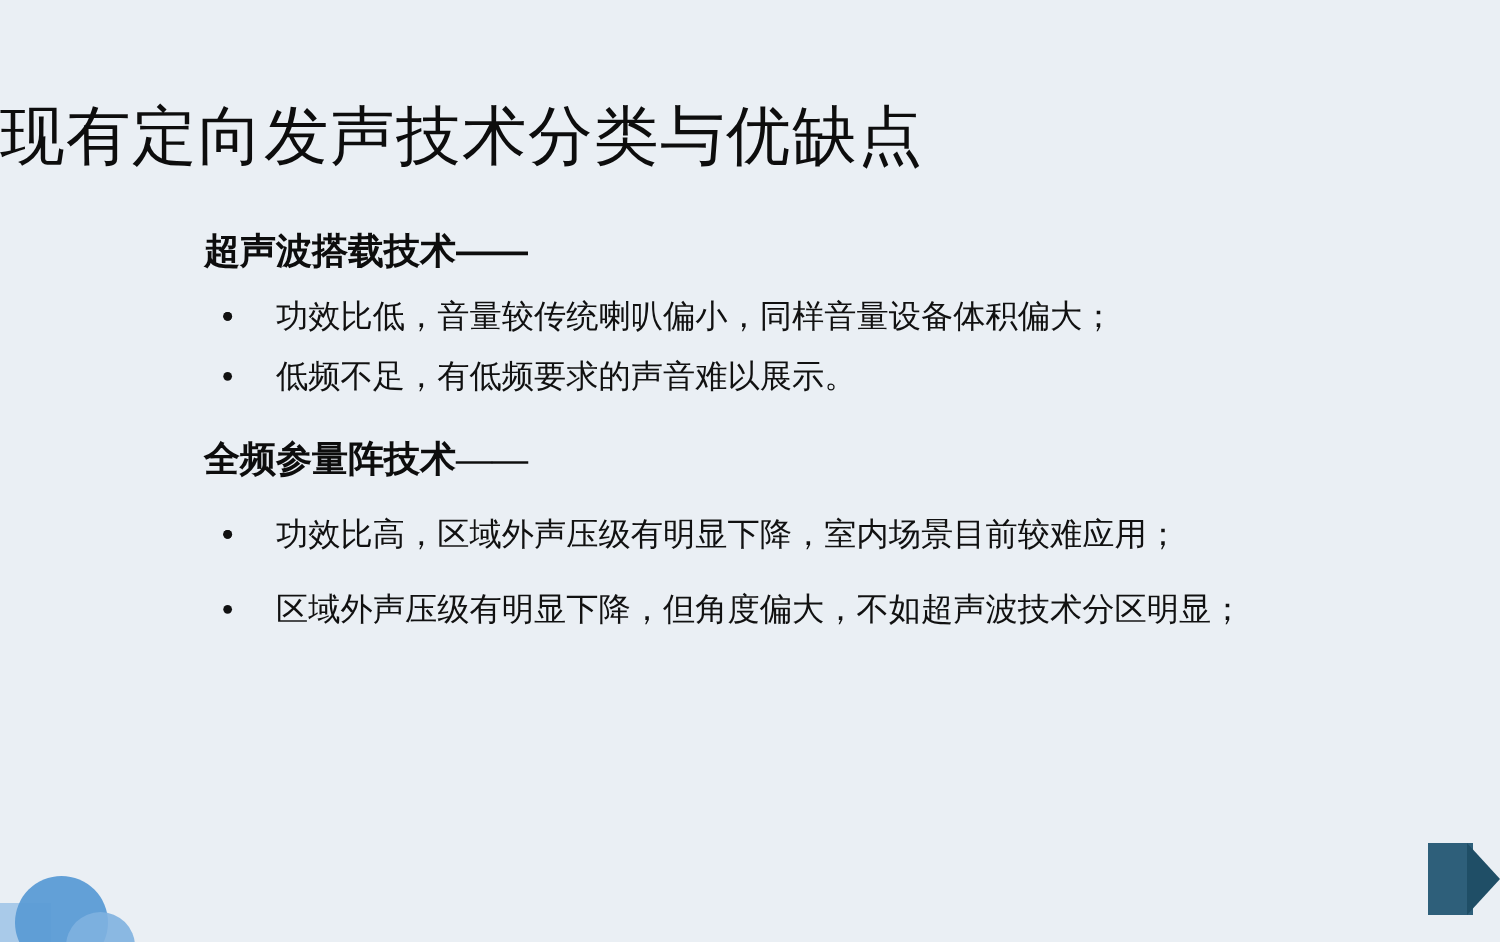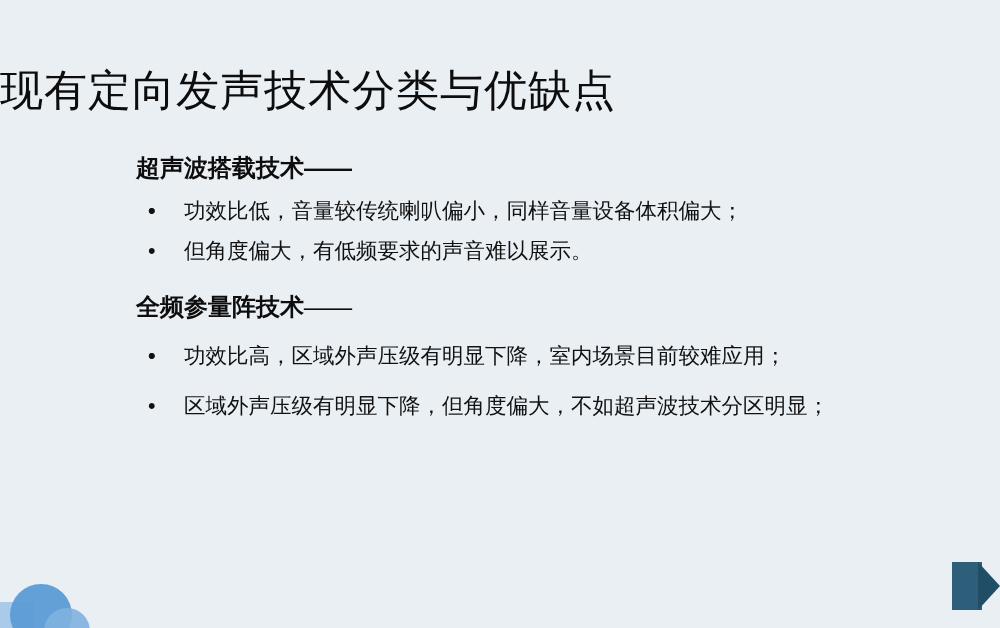--- a/index.html
+++ b/index.html
@@ -152,21 +152,21 @@
     <ul class="bullets">
       <li>
         <span class="dot">•</span>
       </li>
       <li>
         <span class="dot">•</span>
         <span>功效比低，音量较传统喇叭偏小，同样音量设备体积偏大；</span>
       </li>
       <li>
         <span class="dot">•</span>
-        <span>但角度偏大，有低频要求的声音难以展示。</span>
+        <span>低频不足，有低频要求的声音难以展示。</span>
       </li>
     </ul>
 
     <div class="section-heading second">全频参量阵技术——</div>
     <ul class="bullets spaced">
       <li>
         <span class="dot">•</span>
       </li>
       <li>
         <span class="dot">•</span>

